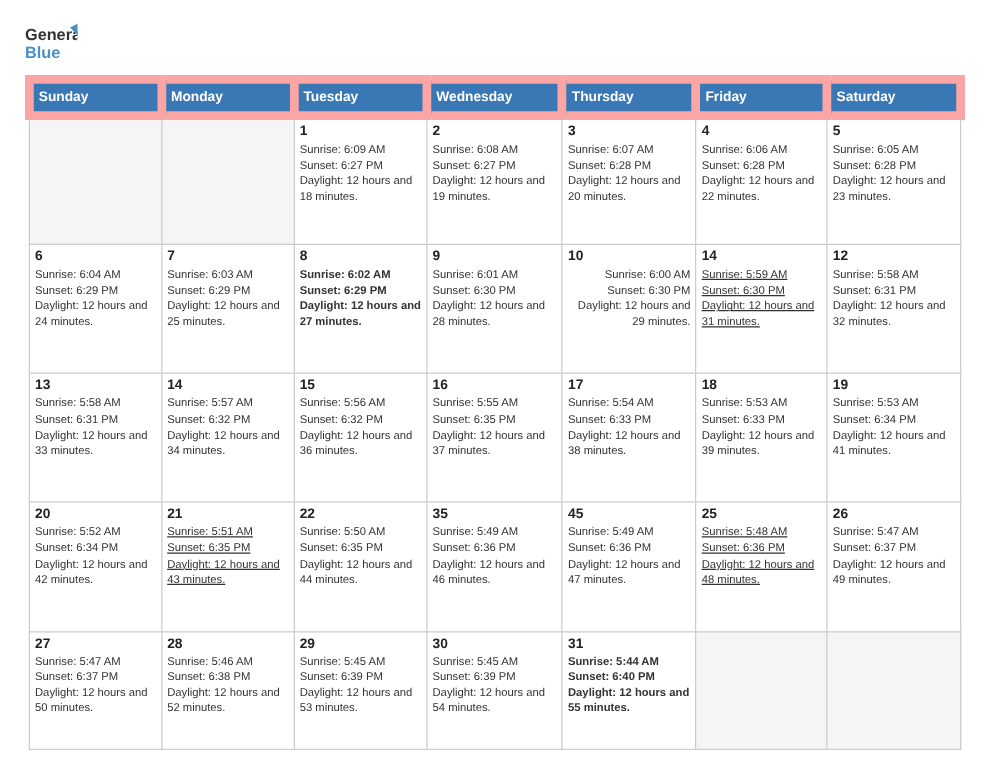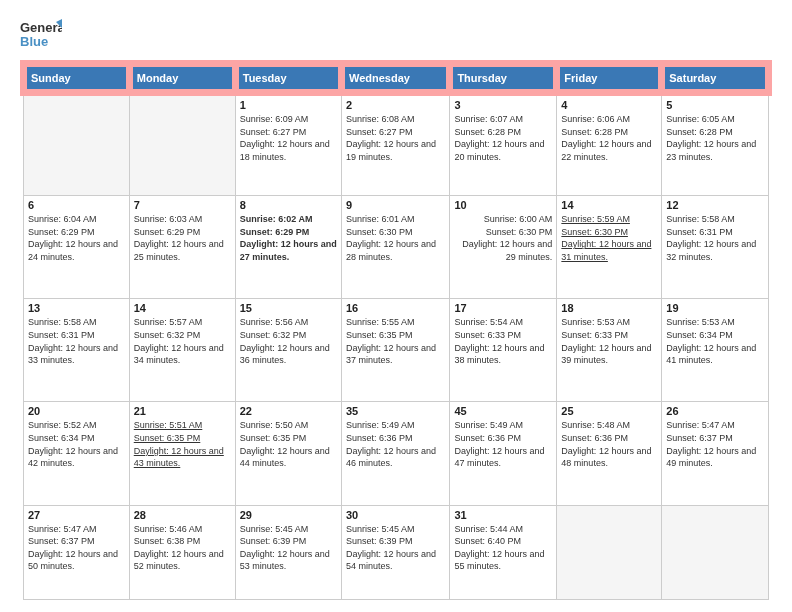--- a/index.html
+++ b/index.html
@@ -263,21 +263,21 @@
 Daylight: 12 hours and 46 minutes.</div>
           </td>
           <td>
             <span class="day-num">45</span>
             <div class="day-detail" style="white-space: pre-line;">Sunrise: 5:49 AM
 Sunset: 6:36 PM
 Daylight: 12 hours and 47 minutes.</div>
           </td>
           <td>
             <span class="day-num">25</span>
-            <div class="day-detail" style="white-space: pre-line;">Sunrise: 5:48 AM
+            <div class="day-detail" style="white-space: pre-line; text-decoration: underline;">Sunrise: 5:48 AM
 Sunset: 6:36 PM
 Daylight: 12 hours and 48 minutes.</div>
           </td>
           <td>
             <span class="day-num">26</span>
             <div class="day-detail" style="white-space: pre-line;">Sunrise: 5:47 AM
 Sunset: 6:37 PM
 Daylight: 12 hours and 49 minutes.</div>
           </td>
         </tr>
@@ -301,21 +301,21 @@
 Daylight: 12 hours and 53 minutes.</div>
           </td>
           <td>
             <span class="day-num">30</span>
             <div class="day-detail" style="white-space: pre-line;">Sunrise: 5:45 AM
 Sunset: 6:39 PM
 Daylight: 12 hours and 54 minutes.</div>
           </td>
           <td>
             <span class="day-num">31</span>
-            <div class="day-detail" style="white-space: pre-line;">Sunrise: 5:44 AM
+            <div class="day-detail" style="white-space: pre-line; font-weight: bold;">Sunrise: 5:44 AM
 Sunset: 6:40 PM
 Daylight: 12 hours and 55 minutes.</div>
           </td>
           <td class="empty"></td>
           <td class="empty"></td>
         </tr>
       </tbody>
   </table>
 </div>
 

